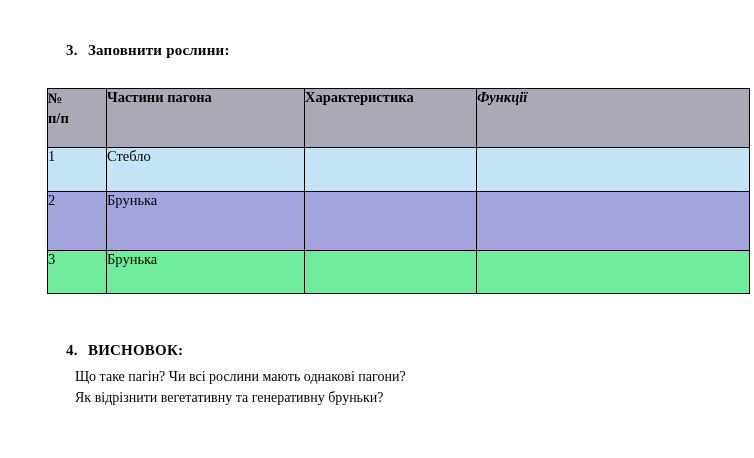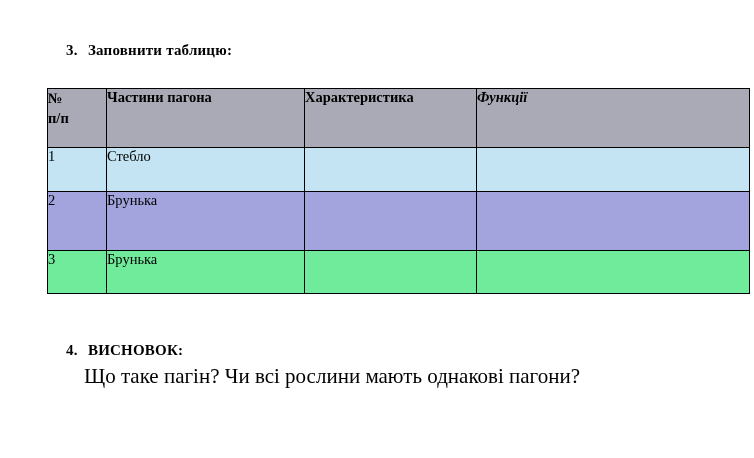--- a/index.html
+++ b/index.html
@@ -103,36 +103,36 @@
   }
 
   
   #task4-heading {
     left: 66px;
     top: 342px;
     font-size: 15px;
   }
   .conclusion-lines {
     position: absolute;
-    left: 84px;
+    left: 75px;
     top: 366px;
-    font-size: 21px;
+    font-size: 14px;
     line-height: 21px;
     white-space: nowrap;
   }
   .conclusion-lines div {
     height: 21px;
   }
 </style>
 </head>
 <body>
 
 <div class="task-heading" id="task3-heading">
   <span class="task-num">3.</span>
-  <span class="task-title">Заповнити таблицю:</span>
+  <span class="task-title">Заповнити рослини:</span>
 </div>
 
 <div class="table-wrap">
   <table class="grid">
     <tbody>
       <tr class="head-row">
         <td class="col-num hcell-num">
           <div>№</div>
           <div>п/п</div>
         </td>
@@ -165,13 +165,14 @@
   </table>
 </div>
 
 <div class="task-heading" id="task4-heading">
   <span class="task-num">4.</span>
   <span class="task-title">ВИСНОВОК:</span>
 </div>
 
 <div class="conclusion-lines">
   <div>Що таке пагін? Чи всі рослини мають однакові пагони?</div>
+  <div>Як відрізнити вегетативну та генеративну бруньки?</div>
 </div>
 
 </body></html>

